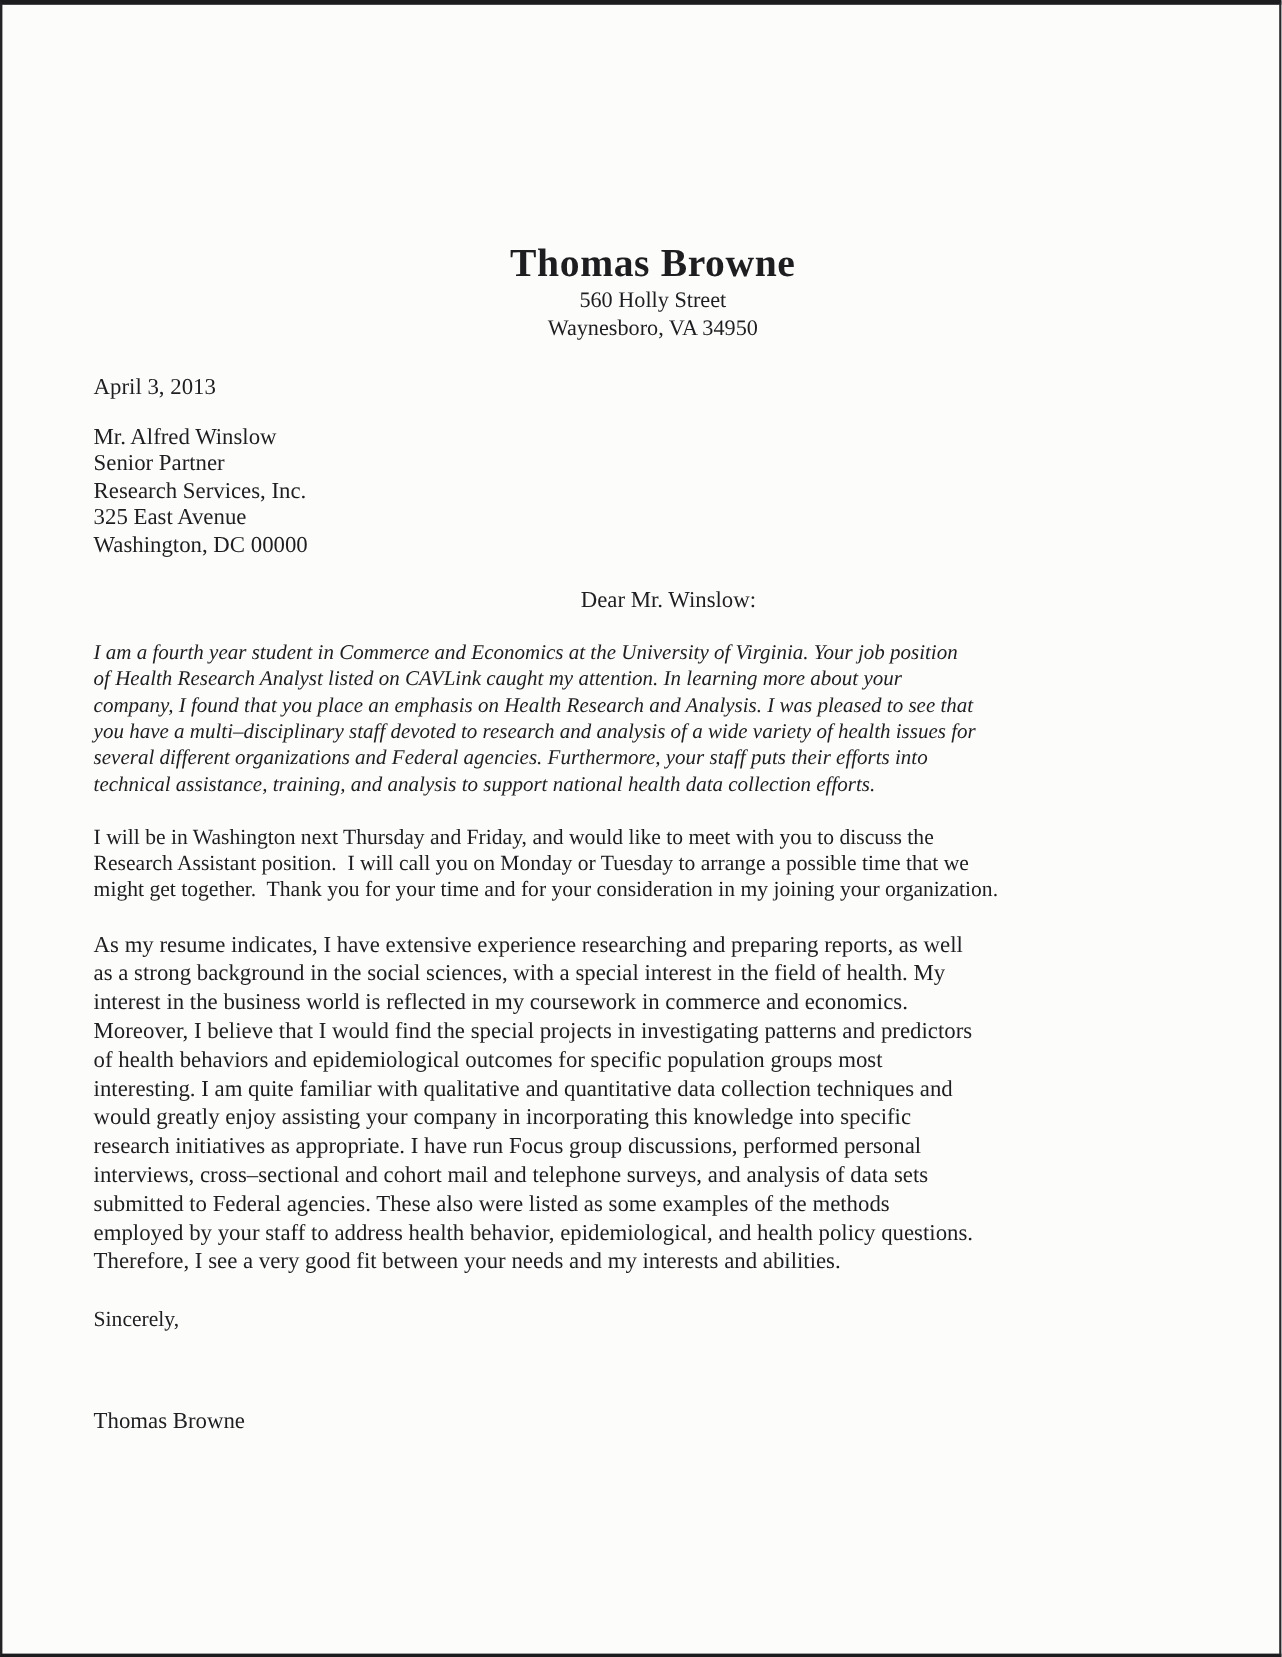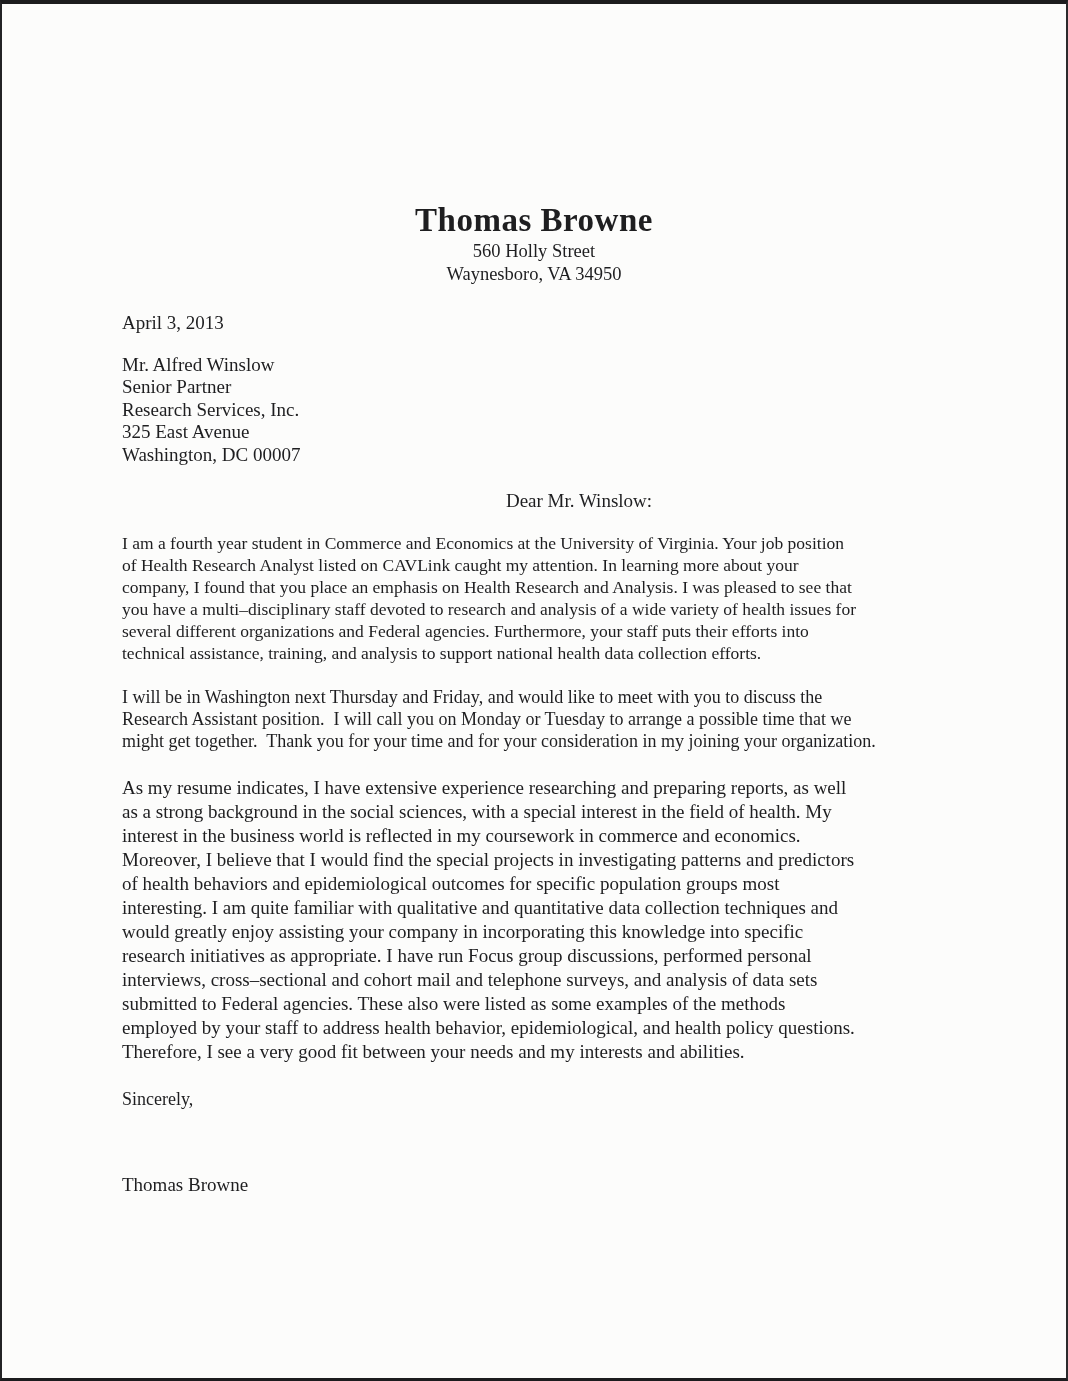--- a/index.html
+++ b/index.html
@@ -14,37 +14,38 @@
     box-sizing: border-box;
     margin: 0 auto;
     background: #fcfcfb;
     border-top: 4px solid #1c1c1e;
     border-left: 2px solid #232325;
     border-right: 2px solid #2a2a2c;
     border-bottom: 3px solid #1c1c1e;
     color: #1e1e20;
     font-family: "Liberation Serif", "DejaVu Serif", serif;
     overflow: hidden;
+    padding-left: 20px;
   }
   .letterhead {
     padding-top: 196px;
     text-align: center;
   }
   .sender-name {
     font-size: 33px;
     font-weight: bold;
     line-height: 40px;
     letter-spacing: 0.5px;
   }
   .sender-address {
     font-size: 18.5px;
     line-height: 23px;
   }
   .body-block {
-    margin-left: 120px;
+    margin-left: 56px;
     margin-right: 30px;
   }
   .date-line {
     margin-top: 26px;
     font-size: 19px;
     line-height: 22px;
   }
   .recipient-block {
     margin-top: 20px;
     font-size: 19px;
@@ -57,20 +58,21 @@
     line-height: 22px;
     text-align: center;
   }
   .para {
     white-space: pre-wrap;
   }
   .para-1 {
     margin-top: 20px;
     font-size: 17.5px;
     line-height: 22px;
+    font-style: italic;
   }
   .para-2 {
     margin-top: 24px;
     font-size: 19px;
     line-height: 24px;
   }
   .para-3 {
     margin-top: 22px;
     font-size: 18px;
     line-height: 22px;
@@ -98,21 +100,21 @@
   </div>
 
   <div class="body-block">
 
     <div class="date-line">April 3, 2013</div>
 
     <div class="recipient-block">Mr. Alfred Winslow
 Senior Partner
 Research Services, Inc.
 325 East Avenue
-Washington, DC 00007</div>
+Washington, DC 00000</div>
 
     <div class="salutation">Dear Mr. Winslow:</div>
 
     <div class="para para-1">I am a fourth year student in Commerce and Economics at the University of Virginia. Your job position
 of Health Research Analyst listed on CAVLink caught my attention. In learning more about your
 company, I found that you place an emphasis on Health Research and Analysis. I was pleased to see that
 you have a multi–disciplinary staff devoted to research and analysis of a wide variety of health issues for
 several different organizations and Federal agencies. Furthermore, your staff puts their efforts into
 technical assistance, training, and analysis to support national health data collection efforts.</div>
 

